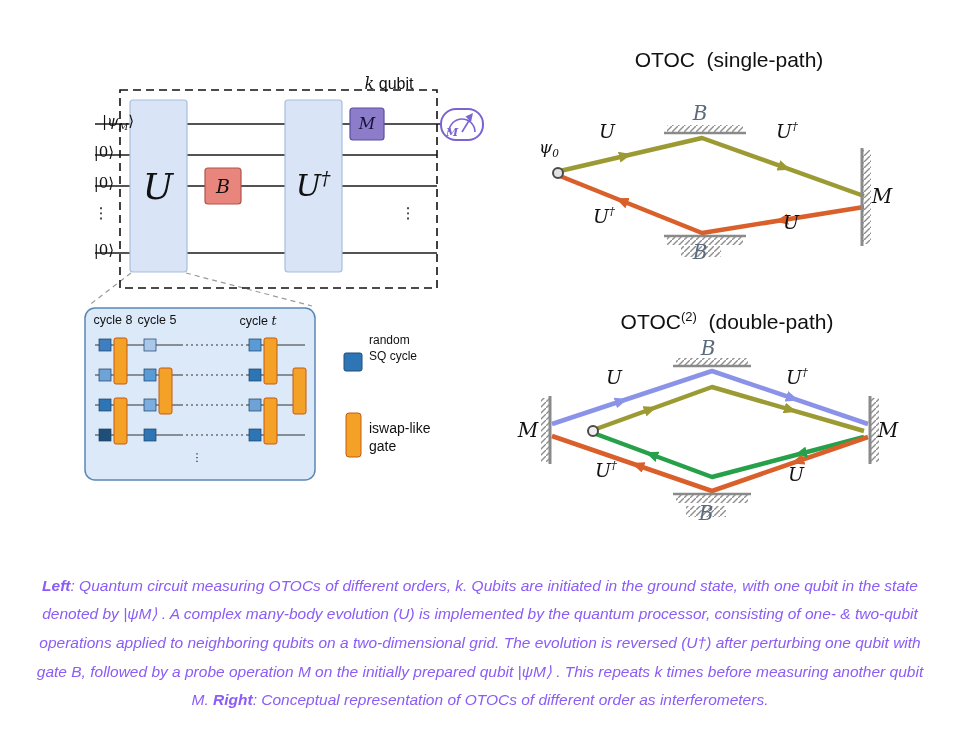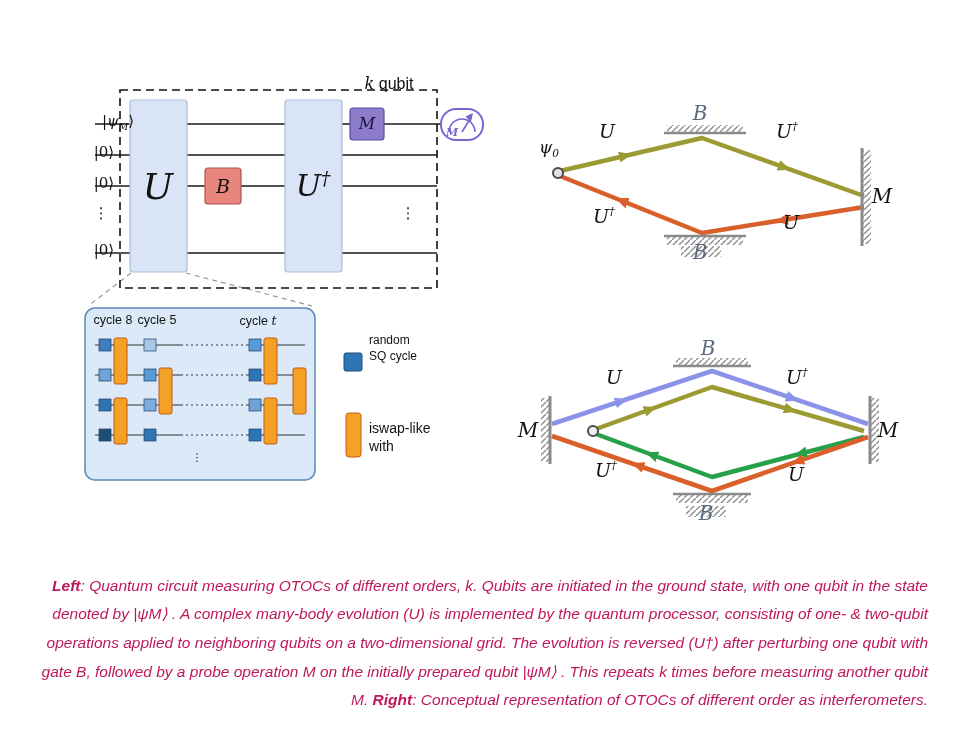--- a/index.html
+++ b/index.html
@@ -8,21 +8,21 @@
   .art{position:absolute;top:0;left:0;}
   .ov{position:absolute;transform:translate(-50%,-50%);white-space:pre;line-height:1.1;}
   .ovl{position:absolute;white-space:pre;line-height:1.3;}
   .math{font-family:"DejaVu Serif",serif;font-style:italic;}
   .ket{font-family:"DejaVu Serif",serif;font-style:normal;}
   .sans{font-family:"Liberation Sans",sans-serif;font-style:normal;}
   sup{font-size:62%;} sub{font-size:62%;}
   .slate{color:#5b6b7d;}
   .purple{color:#7b63d2;font-weight:bold;}
   .caption{position:absolute;top:556px;left:50%;transform:translateX(-50%);width:896px;
-           text-align:right;font-style:italic;font-size:15.5px;line-height:1.85;color:#be185d;}
+           text-align:center;font-style:italic;font-size:15.5px;line-height:1.85;color:#8b5cf6;}
   .caption b{font-weight:bold;}
 </style>
 </head>
 <body>
 
 <div class="page">
 
   <svg class="art" width="960" height="540" viewBox="0 0 960 540">
     <defs>
       <pattern id="hatch" width="6" height="6" patternUnits="userSpaceOnUse">
@@ -164,31 +164,33 @@
   <div class="ov math" style="left:313px;top:185px;font-size:30px"><span>U</span><sup>†</sup></div>
   <div class="ov math" style="left:367px;top:124px;font-size:16px;color:#14143a">M</div>
   <div class="ov math purple" style="left:452px;top:133px;font-size:11px">M</div>
 
   <div class="ov sans" style="left:113px;top:321px;font-size:12.5px">cycle 8</div>
   <div class="ov sans" style="left:157px;top:321px;font-size:12.5px">cycle 5</div>
   <div class="ov sans" style="left:258px;top:321px;font-size:12.5px"><span>cycle </span><span class="math">t</span></div>
   <div class="ov sans" style="left:197px;top:457px;font-size:11px">⋮</div>
 
   <div class="ovl sans" style="left:369px;top:333px;font-size:12px"><div>random</div><div>SQ cycle</div></div>
-  <div class="ovl sans" style="left:369px;top:419px;font-size:14px"><div>iswap-like</div><div>with</div></div>
-
+  <div class="ovl sans" style="left:369px;top:419px;font-size:14px"><div>iswap-like</div><div>gate</div></div>
+
+  <div class="ov sans" style="left:729px;top:60px;font-size:21px">OTOC  (single-path)</div>
   <div class="ov math" style="left:549px;top:149px;font-size:17px"><span>ψ</span><sub>0</sub></div>
   <div class="ov math" style="left:607px;top:131px;font-size:19px">U</div>
   <div class="ov math slate" style="left:700px;top:113px;font-size:20px">B</div>
   <div class="ov math" style="left:787px;top:131px;font-size:19px"><span>U</span><sup>†</sup></div>
   <div class="ov math" style="left:882px;top:196px;font-size:20px">M</div>
   <div class="ov math" style="left:604px;top:216px;font-size:19px"><span>U</span><sup>†</sup></div>
   <div class="ov math slate" style="left:700px;top:252px;font-size:20px">B</div>
   <div class="ov math" style="left:791px;top:222px;font-size:19px">U</div>
 
+  <div class="ov sans" style="left:727px;top:322px;font-size:21px"><span>OTOC</span><sup>(2)</sup><span>  (double-path)</span></div>
   <div class="ov math" style="left:528px;top:430px;font-size:20px">M</div>
   <div class="ov math" style="left:888px;top:430px;font-size:20px">M</div>
   <div class="ov math" style="left:614px;top:377px;font-size:19px">U</div>
   <div class="ov math slate" style="left:708px;top:348px;font-size:20px">B</div>
   <div class="ov math" style="left:797px;top:377px;font-size:19px"><span>U</span><sup>†</sup></div>
   <div class="ov math" style="left:606px;top:470px;font-size:19px"><span>U</span><sup>†</sup></div>
   <div class="ov math slate" style="left:706px;top:513px;font-size:20px">B</div>
   <div class="ov math" style="left:796px;top:474px;font-size:19px">U</div>
 
   <p class="caption"><b>Left</b><span>: Quantum circuit measuring OTOCs of different orders, k. Qubits are initiated in the ground state, with one qubit in the state denoted by |ψM⟩ . A complex many-body evolution (U) is implemented by the quantum processor, consisting of one- &amp; two-qubit operations applied to neighboring qubits on a two-dimensional grid. The evolution is reversed (U†) after perturbing one qubit with gate B, followed by a probe operation M on the initially prepared qubit |ψM⟩ . This repeats k times before measuring another qubit M. </span><b>Right</b><span>: Conceptual representation of OTOCs of different order as interferometers.</span></p>

